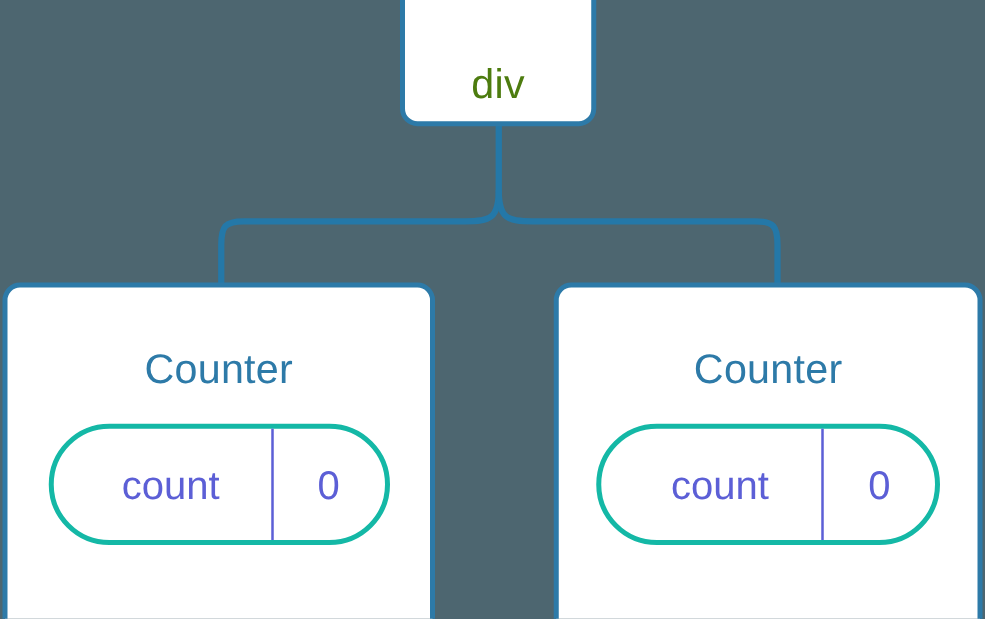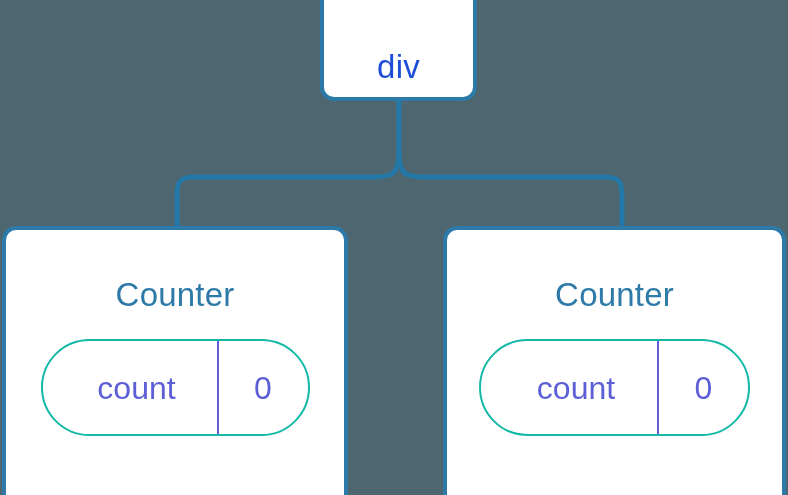--- a/index.html
+++ b/index.html
@@ -46,21 +46,21 @@
     top: -14px;
     width: 157px;
     height: 115px;
     display: flex;
     align-items: flex-end;
     justify-content: center;
     padding-bottom: 14px;
   }
   .node.root .node-title {
     font-size: 33px;
-    color: #1d4ed8;
+    color: #4d7c0f;
     letter-spacing: 0.2px;
     line-height: 1;
   }
 
   
   .node.child {
     top: 226px;
     height: 283px;
     display: flex;
     flex-direction: column;
@@ -76,21 +76,21 @@
     letter-spacing: 0.2px;
     line-height: 1;
   }
 
   
   .pill {
     margin-top: 28px;
     height: 97px;
     display: flex;
     align-items: stretch;
-    border: 2px solid #14b8a6;
+    border: 4px solid #14b8a6;
     border-radius: 49px;
     box-sizing: border-box;
     background: #ffffff;
   }
   .pill-key, .pill-val {
     display: flex;
     align-items: center;
     justify-content: center;
     color: #5c5fd6;
     font-size: 32px;

